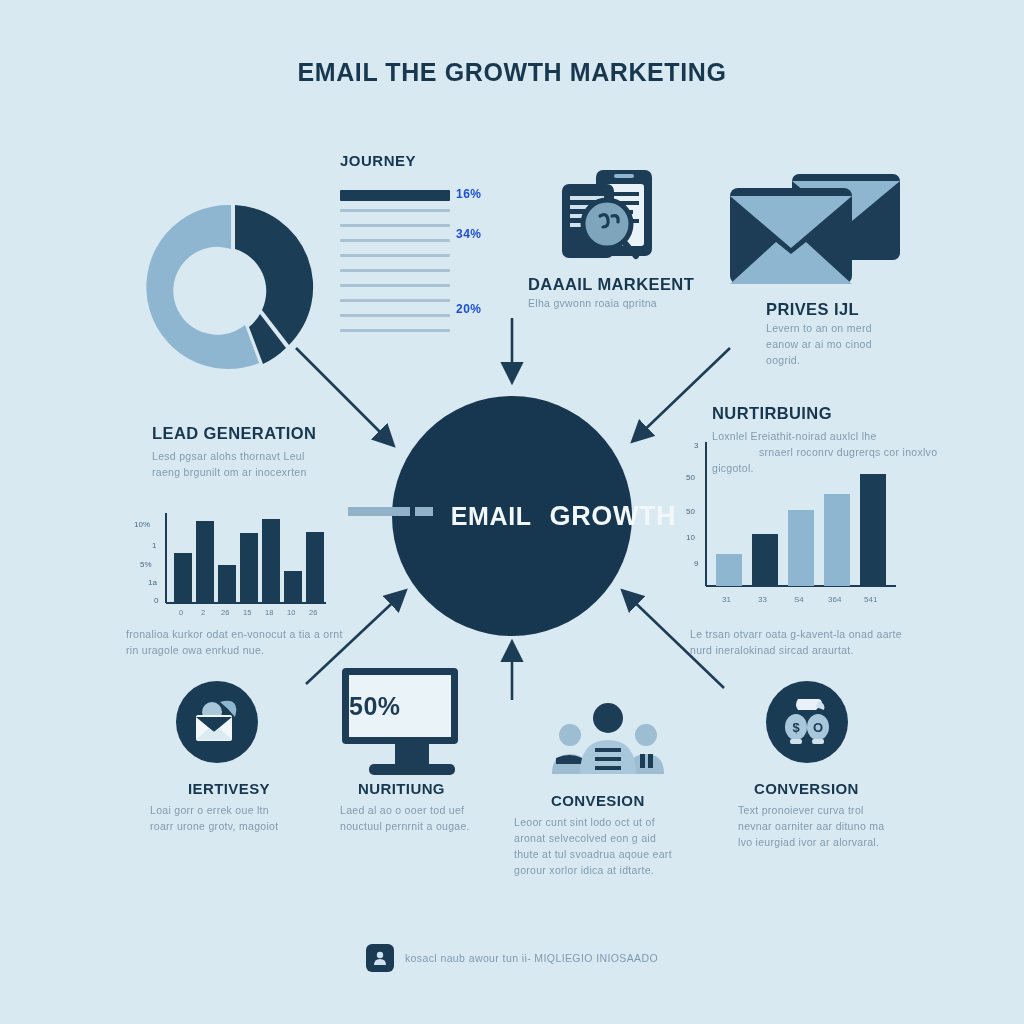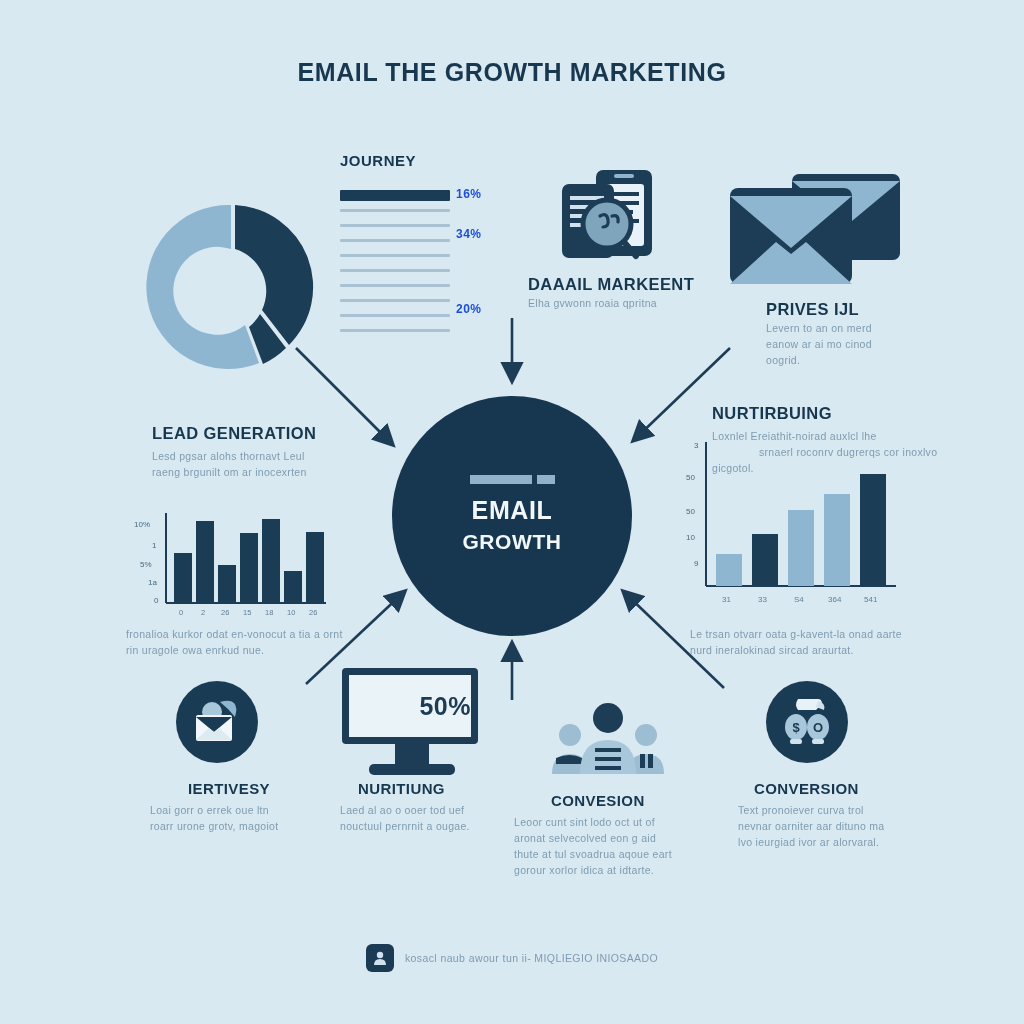--- a/index.html
+++ b/index.html
@@ -43,42 +43,42 @@
   .jbar { height:3px; background:#a8c2d3; border-radius:1px; }
   .jbar.solid { height:11px; background:#1b3c55; border-radius:1px; }
   .jpct {
     position:absolute; left:116px; font-size:12px; font-weight:bold;
     color:#1d4ed8; letter-spacing:.5px;
   }
 
   
   #core {
     left:392px; top:396px; width:240px; height:240px; border-radius:50%;
-    background:#16374f; display:flex; flex-direction:column;
-    align-items:center; justify-content:center; gap:2px;
+    background:#16374f; display:flex; flex-direction:row;
+    align-items:center; justify-content:center; gap:18px;
   }
   #core .caps { display:flex; gap:5px; margin-bottom:9px; }
   #core .cap-long { width:62px; height:9px; background:#90b2c8; }
   #core .cap-short { width:18px; height:9px; background:#90b2c8; }
   #core .ctext { color:#f2f7fa; font-size:25px; font-weight:bold; line-height:30px; letter-spacing:.6px; }
-  #core .ctext.second { font-size:21px; }
+  #core .ctext.second { font-size:27px; }
 
   
   .axis-lbl { font-size:8px; color:#5d7f96; filter:blur(.4px); }
 
   
   .badge {
     width:82px; height:82px; border-radius:50%;
     background:#1a3b54; display:flex; align-items:center; justify-content:center;
   }
 
   
   #monitor-screen {
-    width:136px; height:76px; background:#eaf3f8; border:7px solid #1d3d56;
-    border-radius:4px; display:flex; align-items:center; justify-content:flex-end;
+    width:116px; height:76px; background:#eaf3f8; border:7px solid #1d3d56;
+    border-radius:4px; display:flex; align-items:center; justify-content:flex-start;
   }
   #monitor-pct { font-size:25px; font-weight:bold; color:#1c3c55; letter-spacing:.5px; }
   #monitor-neck { width:34px; height:20px; background:#1d3d56; margin:0 auto; }
   #monitor-base { width:86px; height:11px; background:#1d3d56; border-radius:5px; margin:0 auto; }
 
   
   #footer { left:0; top:944px; width:1024px; display:flex; justify-content:center; align-items:center; gap:11px; }
   #footer-badge { width:28px; height:28px; border-radius:6px; background:#1b3b54; display:flex; align-items:center; justify-content:center; }
   #footer-text { font-size:10.5px; color:#7d9bb0; filter:blur(.6px); letter-spacing:.4px; }
 </style>

